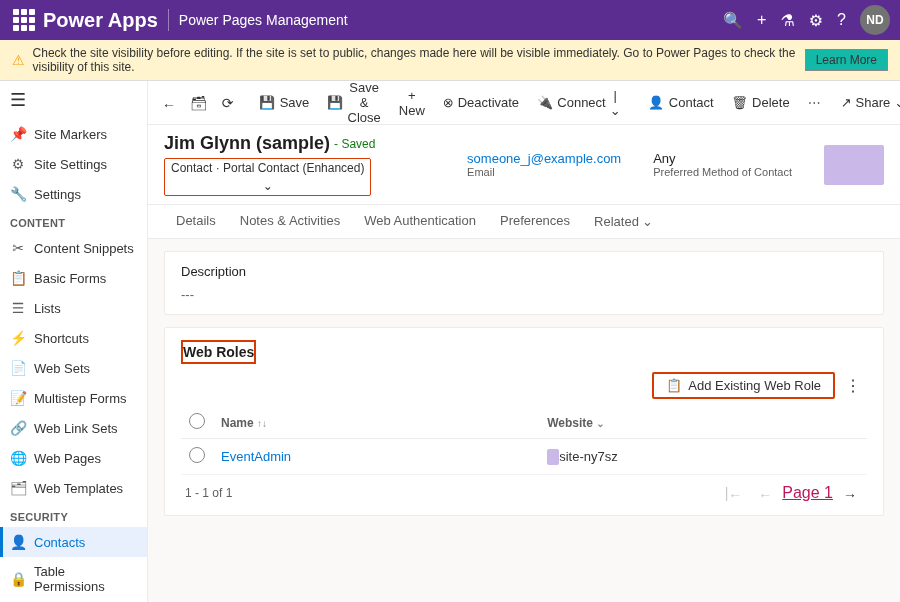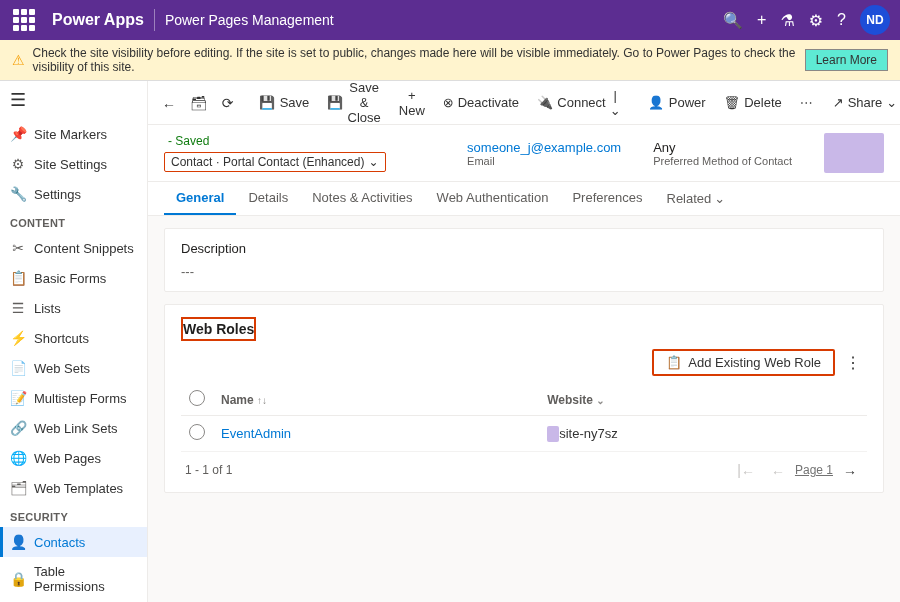--- a/index.html
+++ b/index.html
@@ -3,32 +3,32 @@
   <meta charset="utf-8">
   <style>
     * { box-sizing: border-box; margin: 0; padding: 0; }
     body { font-family: 'Segoe UI', sans-serif; font-size: 13px; color: #333; background: #f3f2f1; width: 900px; height: 602px; overflow: hidden; }
 
     
     .top-bar { background: #5c2d91; display: flex; align-items: center; height: 40px; padding: 0 10px; color: white; }
     .top-bar-waffle { width: 28px; height: 28px; display: flex; align-items: center; justify-content: center; cursor: pointer; }
     .waffle-icon { display: grid; grid-template-columns: repeat(3,6px); grid-gap: 2px; }
     .waffle-dot { width: 6px; height: 6px; background: white; border-radius: 1px; }
-    .top-bar-app { font-size: 16px; font-weight: 600; margin-left: 14px; color: white; }
+    .top-bar-app { font-size: 20px; font-weight: 600; margin-left: 5px; color: white; }
     .top-bar-divider { width: 1px; height: 22px; background: rgba(255,255,255,0.4); margin: 0 10px; }
     .top-bar-title { font-size: 14px; color: white; }
     .top-bar-right { margin-left: auto; display: flex; align-items: center; gap: 14px; }
     .top-bar-icon { color: white; font-size: 16px; cursor: pointer; }
-    .avatar { width: 30px; height: 30px; border-radius: 50%; background: #1d4ed8; color: white; display: flex; align-items: center; justify-content: center; font-size: 12px; font-weight: 700; cursor: pointer; }
+    .avatar { width: 30px; height: 30px; border-radius: 50%; background: #737373; color: white; display: flex; align-items: center; justify-content: center; font-size: 12px; font-weight: 700; cursor: pointer; }
 
     
     .info-banner { background: #fff4ce; border-bottom: 1px solid #ddd; padding: 6px 12px; font-size: 12px; color: #333; display: flex; align-items: center; gap: 8px; }
     .info-banner-icon { color: #f59d00; font-size: 14px; }
     .info-banner-text { flex: 1; }
-    .learn-more-btn { border: 1px solid #8a8886; background: #5eead4; padding: 3px 10px; font-size: 12px; cursor: pointer; color: #333; }
+    .learn-more-btn { border: 1px solid #8a8886; background: #14b8a6; padding: 3px 10px; font-size: 12px; cursor: pointer; color: #333; }
 
     
     .layout { display: flex; height: calc(602px - 40px - 32px); }
 
     
     .sidebar { width: 148px; background: white; border-right: 1px solid #edebe9; overflow-y: auto; flex-shrink: 0; }
     .sidebar-header { padding: 8px 10px; }
     .sidebar-hamburger { font-size: 18px; cursor: pointer; color: #333; }
     .sidebar-section-title { font-size: 11px; font-weight: 600; color: #605e5c; padding: 8px 10px 4px 10px; text-transform: uppercase; letter-spacing: 0.3px; }
     .sidebar-item { display: flex; align-items: center; gap: 8px; padding: 7px 10px; cursor: pointer; color: #333; font-size: 13px; }
@@ -52,21 +52,21 @@
     .record-title { font-size: 18px; font-weight: 600; color: #201f1e; }
     .record-saved { font-size: 12px; color: #107c10; margin-left: 4px; }
     .record-email-block { margin-left: auto; display: flex; flex-direction: column; }
     .record-email { font-size: 13px; color: #0078d4; }
     .record-email-label { font-size: 11px; color: #605e5c; }
     .record-right-block { display: flex; flex-direction: column; margin-left: 20px; }
     .record-any { font-size: 13px; color: #201f1e; }
     .record-pref-label { font-size: 11px; color: #605e5c; }
     .record-avatar-block { margin-left: 20px; }
     .record-avatar-box { width: 60px; height: 40px; background: #c9b8e8; border-radius: 2px; }
-    .record-form-selector { display: flex; align-items: center; gap: 4px; border: 1px solid #d83b01; padding: 2px 6px; border-radius: 2px; font-size: 12px; color: #333; cursor: pointer; margin-top: 4px; display: inline-flex; }
+    .record-form-selector { display: flex; align-items: center; gap: 4px; border: 1px solid #d83b01; padding: 2px 6px; border-radius: 2px; font-size: 12px; color: #333; cursor: pointer; margin-top: 4px; display: inline-flex; flex-direction: column; }
 
     
     .tabs { display: flex; border-bottom: 1px solid #edebe9; background: white; padding: 0 16px; }
     .tab { padding: 8px 12px; cursor: pointer; font-size: 13px; color: #605e5c; border-bottom: 2px solid transparent; }
     .tab.active { color: #0078d4; border-bottom: 2px solid #0078d4; font-weight: 600; }
     .tab-more { display: flex; align-items: center; gap: 3px; padding: 8px 12px; cursor: pointer; font-size: 13px; color: #605e5c; }
 
     
     .content-area { flex: 1; overflow-y: auto; padding: 12px 16px; background: #faf9f8; }
 
@@ -89,21 +89,21 @@
     .table-radio { width: 16px; height: 16px; border-radius: 50%; border: 1px solid #8a8886; display: inline-block; }
     .name-link { color: #0078d4; text-decoration: none; cursor: pointer; }
     .site-badge { background: #c9b8e8; border-radius: 2px; padding: 1px 6px; font-size: 12px; color: #333; }
     .sort-icon { font-size: 10px; color: #8a8886; }
 
     
     .pagination { display: flex; align-items: center; justify-content: space-between; padding: 8px 4px 0 4px; font-size: 12px; color: #605e5c; }
     .page-nav { display: flex; align-items: center; gap: 4px; }
     .page-btn { background: transparent; border: none; cursor: pointer; font-size: 14px; color: #333; padding: 2px 6px; }
     .page-btn:disabled { color: #c8c6c4; cursor: default; }
-    .page-label { font-size: 12px; color: #737373; text-decoration: underline; }
+    .page-label { font-size: 16px; color: #be185d; text-decoration: underline; }
 
     
     ::-webkit-scrollbar { width: 6px; }
     ::-webkit-scrollbar-thumb { background: #c8c6c4; border-radius: 3px; }
   </style>
 </head>
 <body>
 
 <div class="top-bar">
   <div class="top-bar-waffle">
@@ -237,40 +237,41 @@
         <span>Deactivate</span>
       </button>
       <button class="cmd-btn">
         <span>🔌</span>
         <span>Connect</span>
         <span>|⌄</span>
       </button>
       <div class="cmd-divider"></div>
       <button class="cmd-btn">
         <span>👤</span>
-        <span>Power</span>
+        <span>Contact</span>
       </button>
       <button class="cmd-btn">
         <span>🗑</span>
         <span>Delete</span>
       </button>
       <button class="cmd-btn">
         <span>⋯</span>
       </button>
       <button class="share-btn">
         <span>↗</span>
         <span>Share</span>
         <span>⌄</span>
       </button>
     </div>
 
     <div class="record-header">
       <div class="record-title-row">
         <div>
           <div style="display:flex;align-items:center;">
+            <span class="record-title">Jim Glynn (sample)</span>
             <span class="record-saved">- Saved</span>
           </div>
           <div class="record-form-selector">
             <span>Contact · Portal Contact (Enhanced)</span>
             <span>⌄</span>
           </div>
         </div>
         <div class="record-email-block">
           <span class="record-email">someone_j@example.com</span>
           <span class="record-email-label">Email</span>
@@ -279,23 +280,20 @@
           <span class="record-any">Any</span>
           <span class="record-pref-label">Preferred Method of Contact</span>
         </div>
         <div class="record-avatar-block">
           <div class="record-avatar-box"></div>
         </div>
       </div>
     </div>
 
     <div class="tabs">
-      <div class="tab active">
-        <span>General</span>
-      </div>
       <div class="tab">
         <span>Details</span>
       </div>
       <div class="tab">
         <span>Notes &amp; Activities</span>
       </div>
       <div class="tab">
         <span>Web Authentication</span>
       </div>
       <div class="tab">

